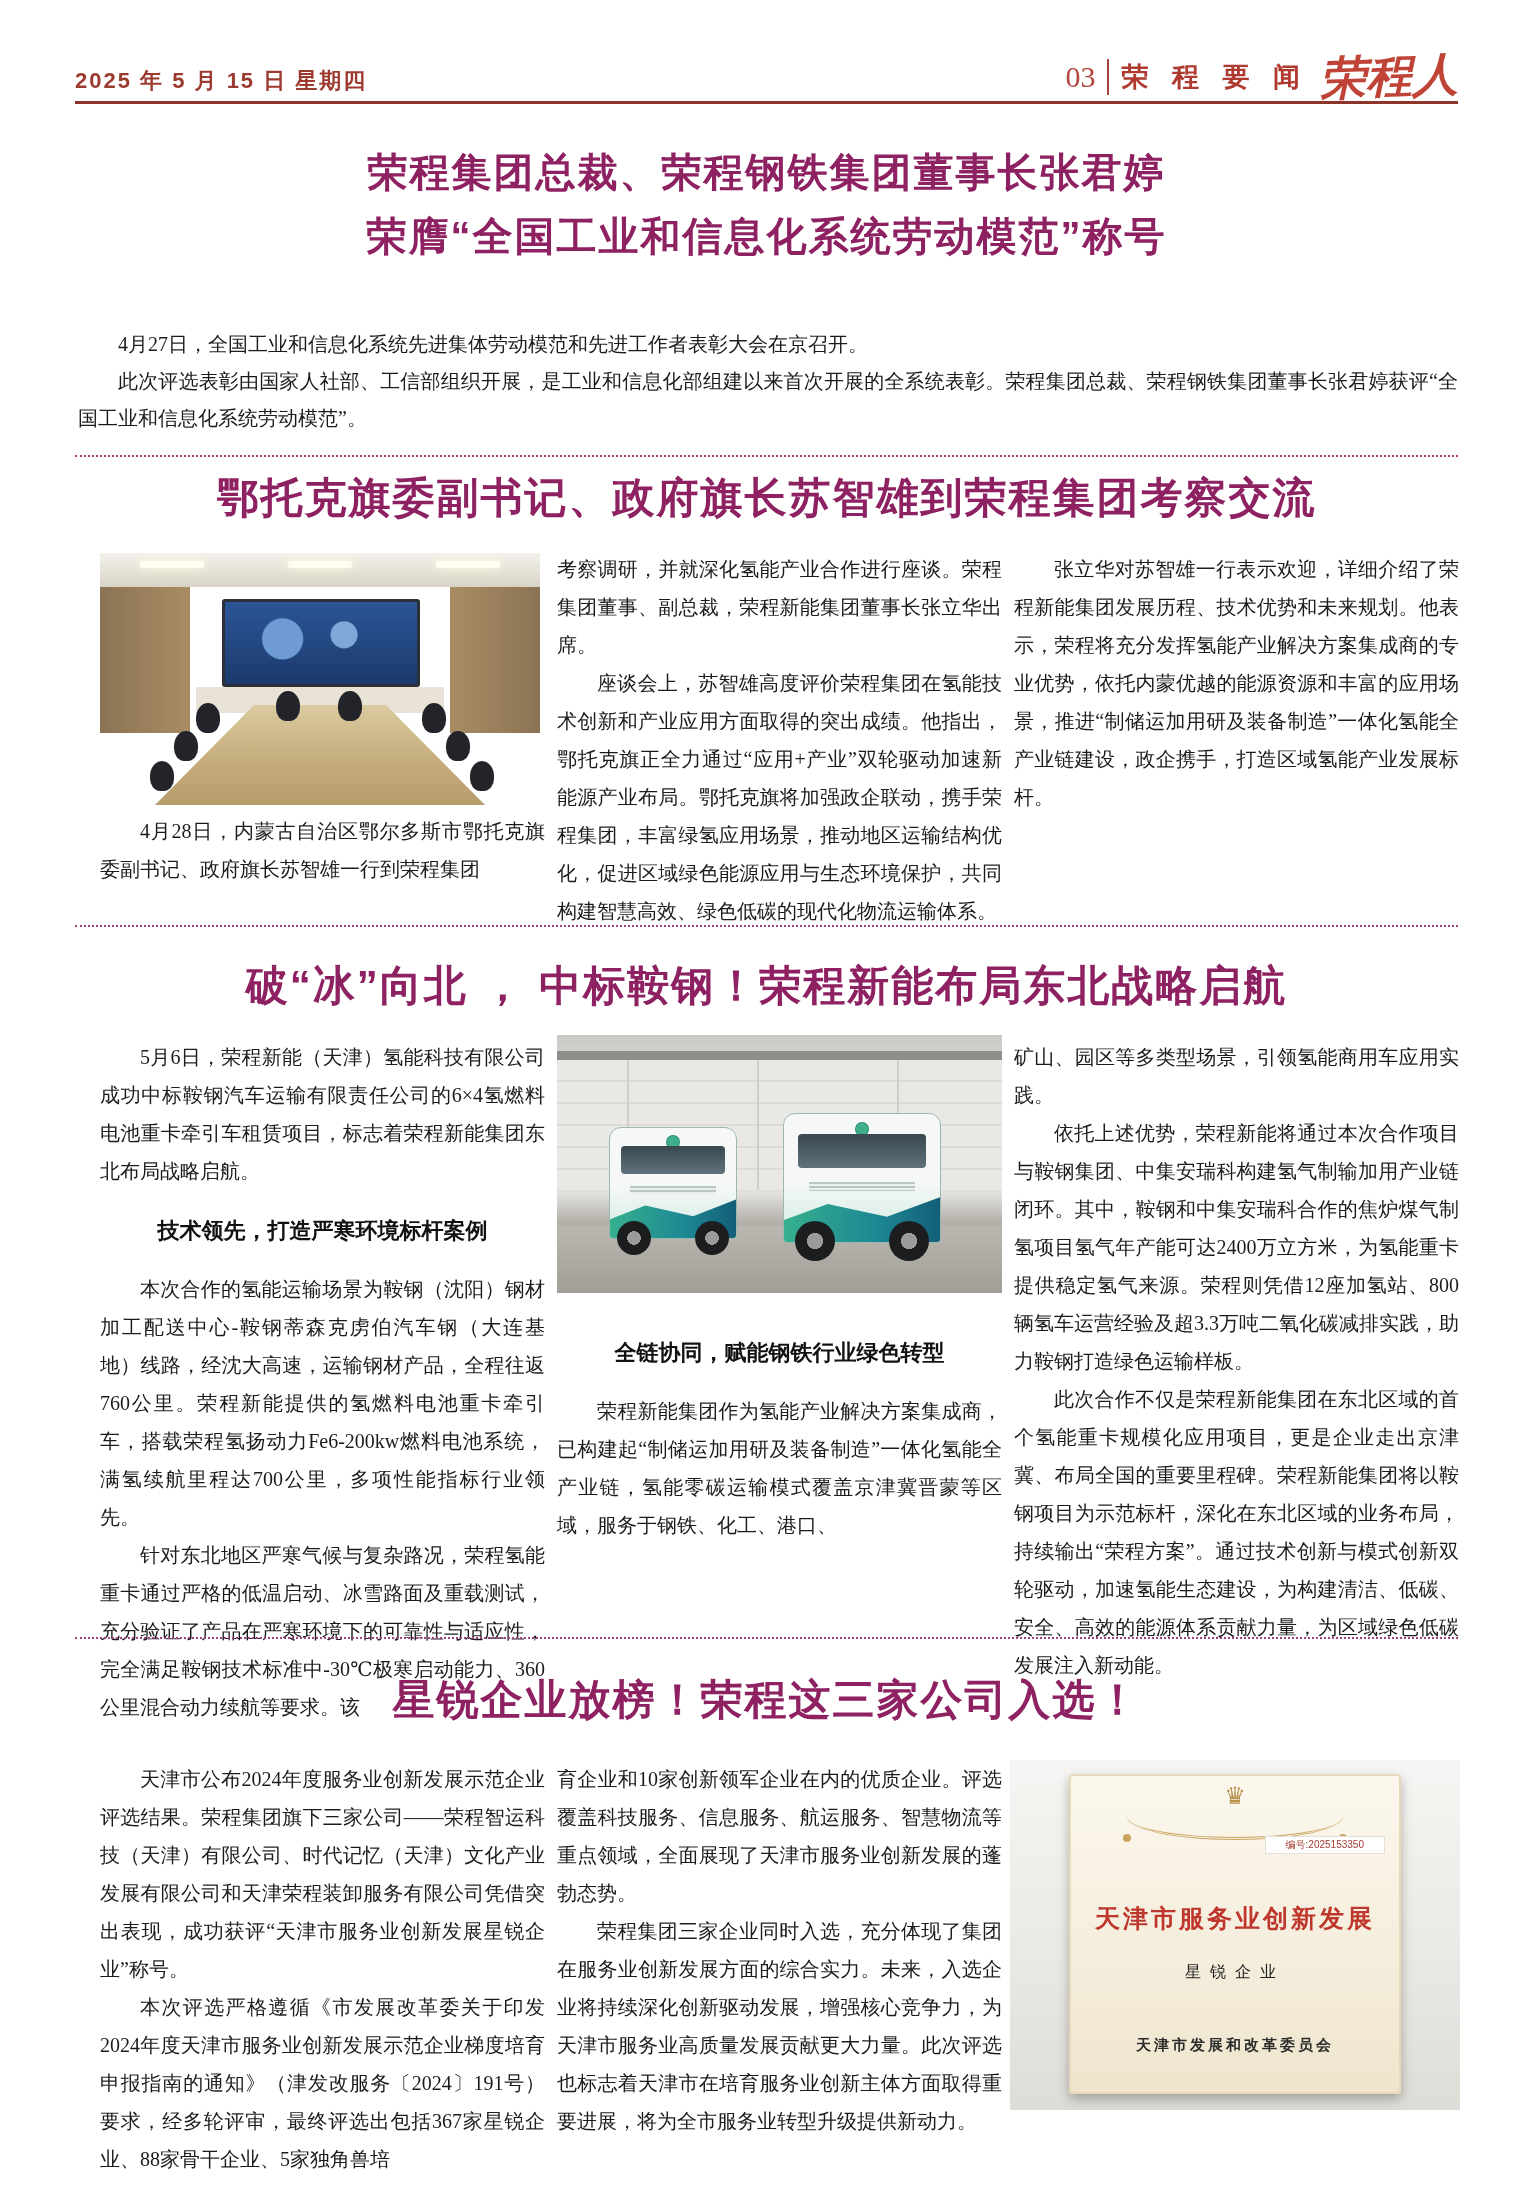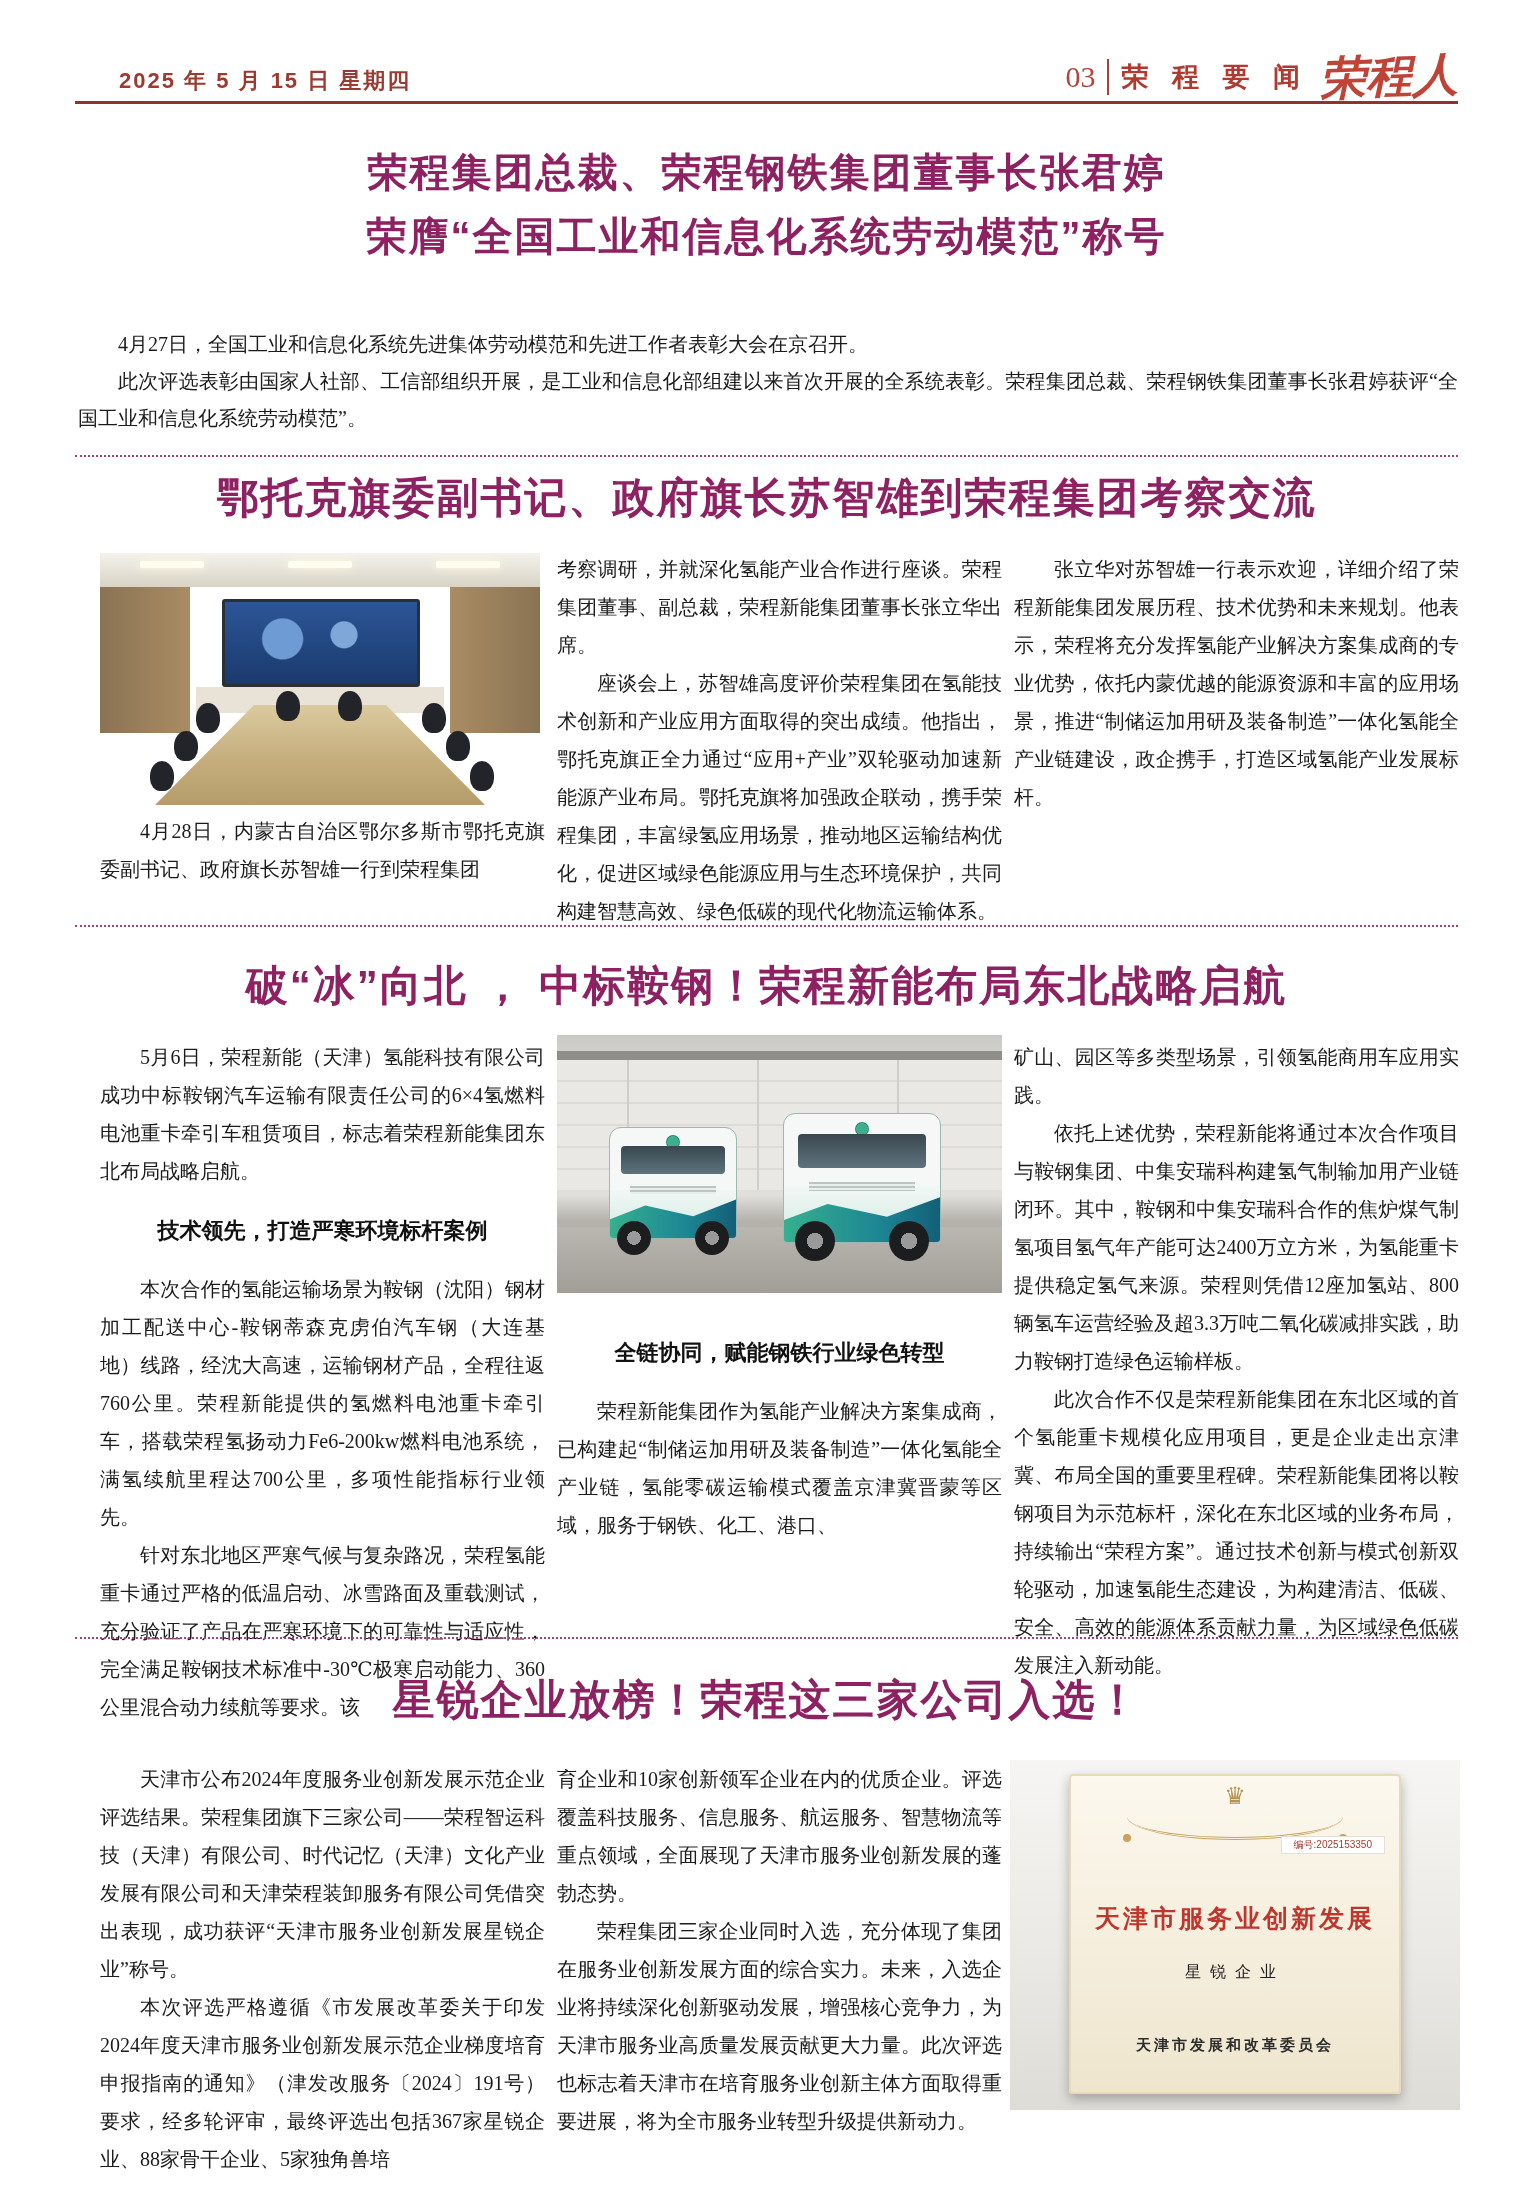--- a/index.html
+++ b/index.html
@@ -1,21 +1,21 @@
 <!DOCTYPE html>
 <html lang="zh"><head>
 <meta charset="utf-8">
 <style>
   * { margin:0; padding:0; box-sizing:border-box; }
   html,body { background:#ffffff; }
   body { width:1530px; height:2211px; position:relative; font-family:"Liberation Serif","DejaVu Serif",serif; color:#1b1b1b; }
   .page { position:absolute; inset:0; background:#ffffff; overflow:hidden; }
 
   
-  .header { position:absolute; left:75px; right:72px; top:52px; height:48px; display:flex; justify-content:space-between; align-items:flex-end;margin-left:44px; }
+  .header { position:absolute; left:75px; right:72px; top:52px; height:48px; display:flex; justify-content:space-between; align-items:flex-end; }
   .h-date { font-family:"Liberation Sans","DejaVu Sans",sans-serif; font-weight:bold; font-size:22px; color:#9c3a30; letter-spacing:2px; padding-bottom:4px; }
   .h-right { display:flex; align-items:center; gap:12px; }
   .h-pageno { font-size:30px; color:#b2453c; font-family:"Liberation Serif",serif; }
   .h-bar { width:2px; height:36px; background:#a8423a; }
   .h-section { font-family:"Liberation Sans","DejaVu Sans",sans-serif; font-weight:bold; font-size:27px; color:#ae3a30; letter-spacing:8px; }
   .h-logo { font-family:"Liberation Serif",serif; font-style:italic; font-weight:bold; font-size:46px; color:#bf4337; transform:rotate(-2deg); line-height:1; }
   .h-rule { position:absolute; left:75px; right:72px; top:101px; height:3px; background:#8e352b; }
 
   
   .dotted { position:absolute; left:75px; width:1383px; border-top:2px dotted #a8407d; }
@@ -74,21 +74,21 @@
   .photo-cert { position:absolute; left:1010px; top:1760px; width:450px; height:350px; overflow:hidden;
     background:linear-gradient(180deg,#f6f5f3,#ebe9e5 55%,#dedcd7); }
   .plaque { position:absolute; left:50%; top:14px; transform:translateX(-50%); width:332px; height:320px; border-radius:4px;
     background:linear-gradient(180deg,#fcf8ee,#f3ebd8 70%,#efe5cd);
     box-shadow:0 5px 12px rgba(0,0,0,.28), inset 0 0 0 2px #e7dabb; }
   .crown { position:absolute; top:8px; left:0; right:0; text-align:center; font-size:24px; color:#b9924e; }
   .filigree { position:absolute; top:40px; left:50%; transform:translateX(-50%); width:216px; height:26px;
     border-bottom:3px double #c9a25e; border-radius:0 0 50% 50%/0 0 90% 90%; }
   .filigree::before,.filigree::after { content:""; position:absolute; bottom:-5px; width:8px; height:8px; border-radius:50%; background:#c9a25e; }
   .filigree::before { left:-4px; } .filigree::after { right:-4px; }
-  .cert-serial { position:absolute; top:62px; right:16px; background:#ffffff; border:1px solid #e3e0da; padding:1px 12px;
+  .cert-serial { position:absolute; top:62px; right:16px; background:#ffffff; border:1px solid #e3e0da; padding:1px 20px;
     font-size:10px; color:#a33c32; font-family:"Liberation Sans",sans-serif; }
   .cert-line1 { position:absolute; top:128px; left:0; right:0; text-align:center; font-weight:bold;
     font-size:25px; color:#bf372c; letter-spacing:3px; }
   .cert-line2 { position:absolute; top:188px; left:0; right:0; text-align:center; font-weight:normal;
     font-size:16px; color:#1d1d1d; letter-spacing:9px; }
   .cert-line3 { position:absolute; top:262px; left:0; right:0; text-align:center; font-weight:bold;
     font-size:15px; color:#2c2c2c; letter-spacing:3px; }
 </style>
 </head>
 <body>

